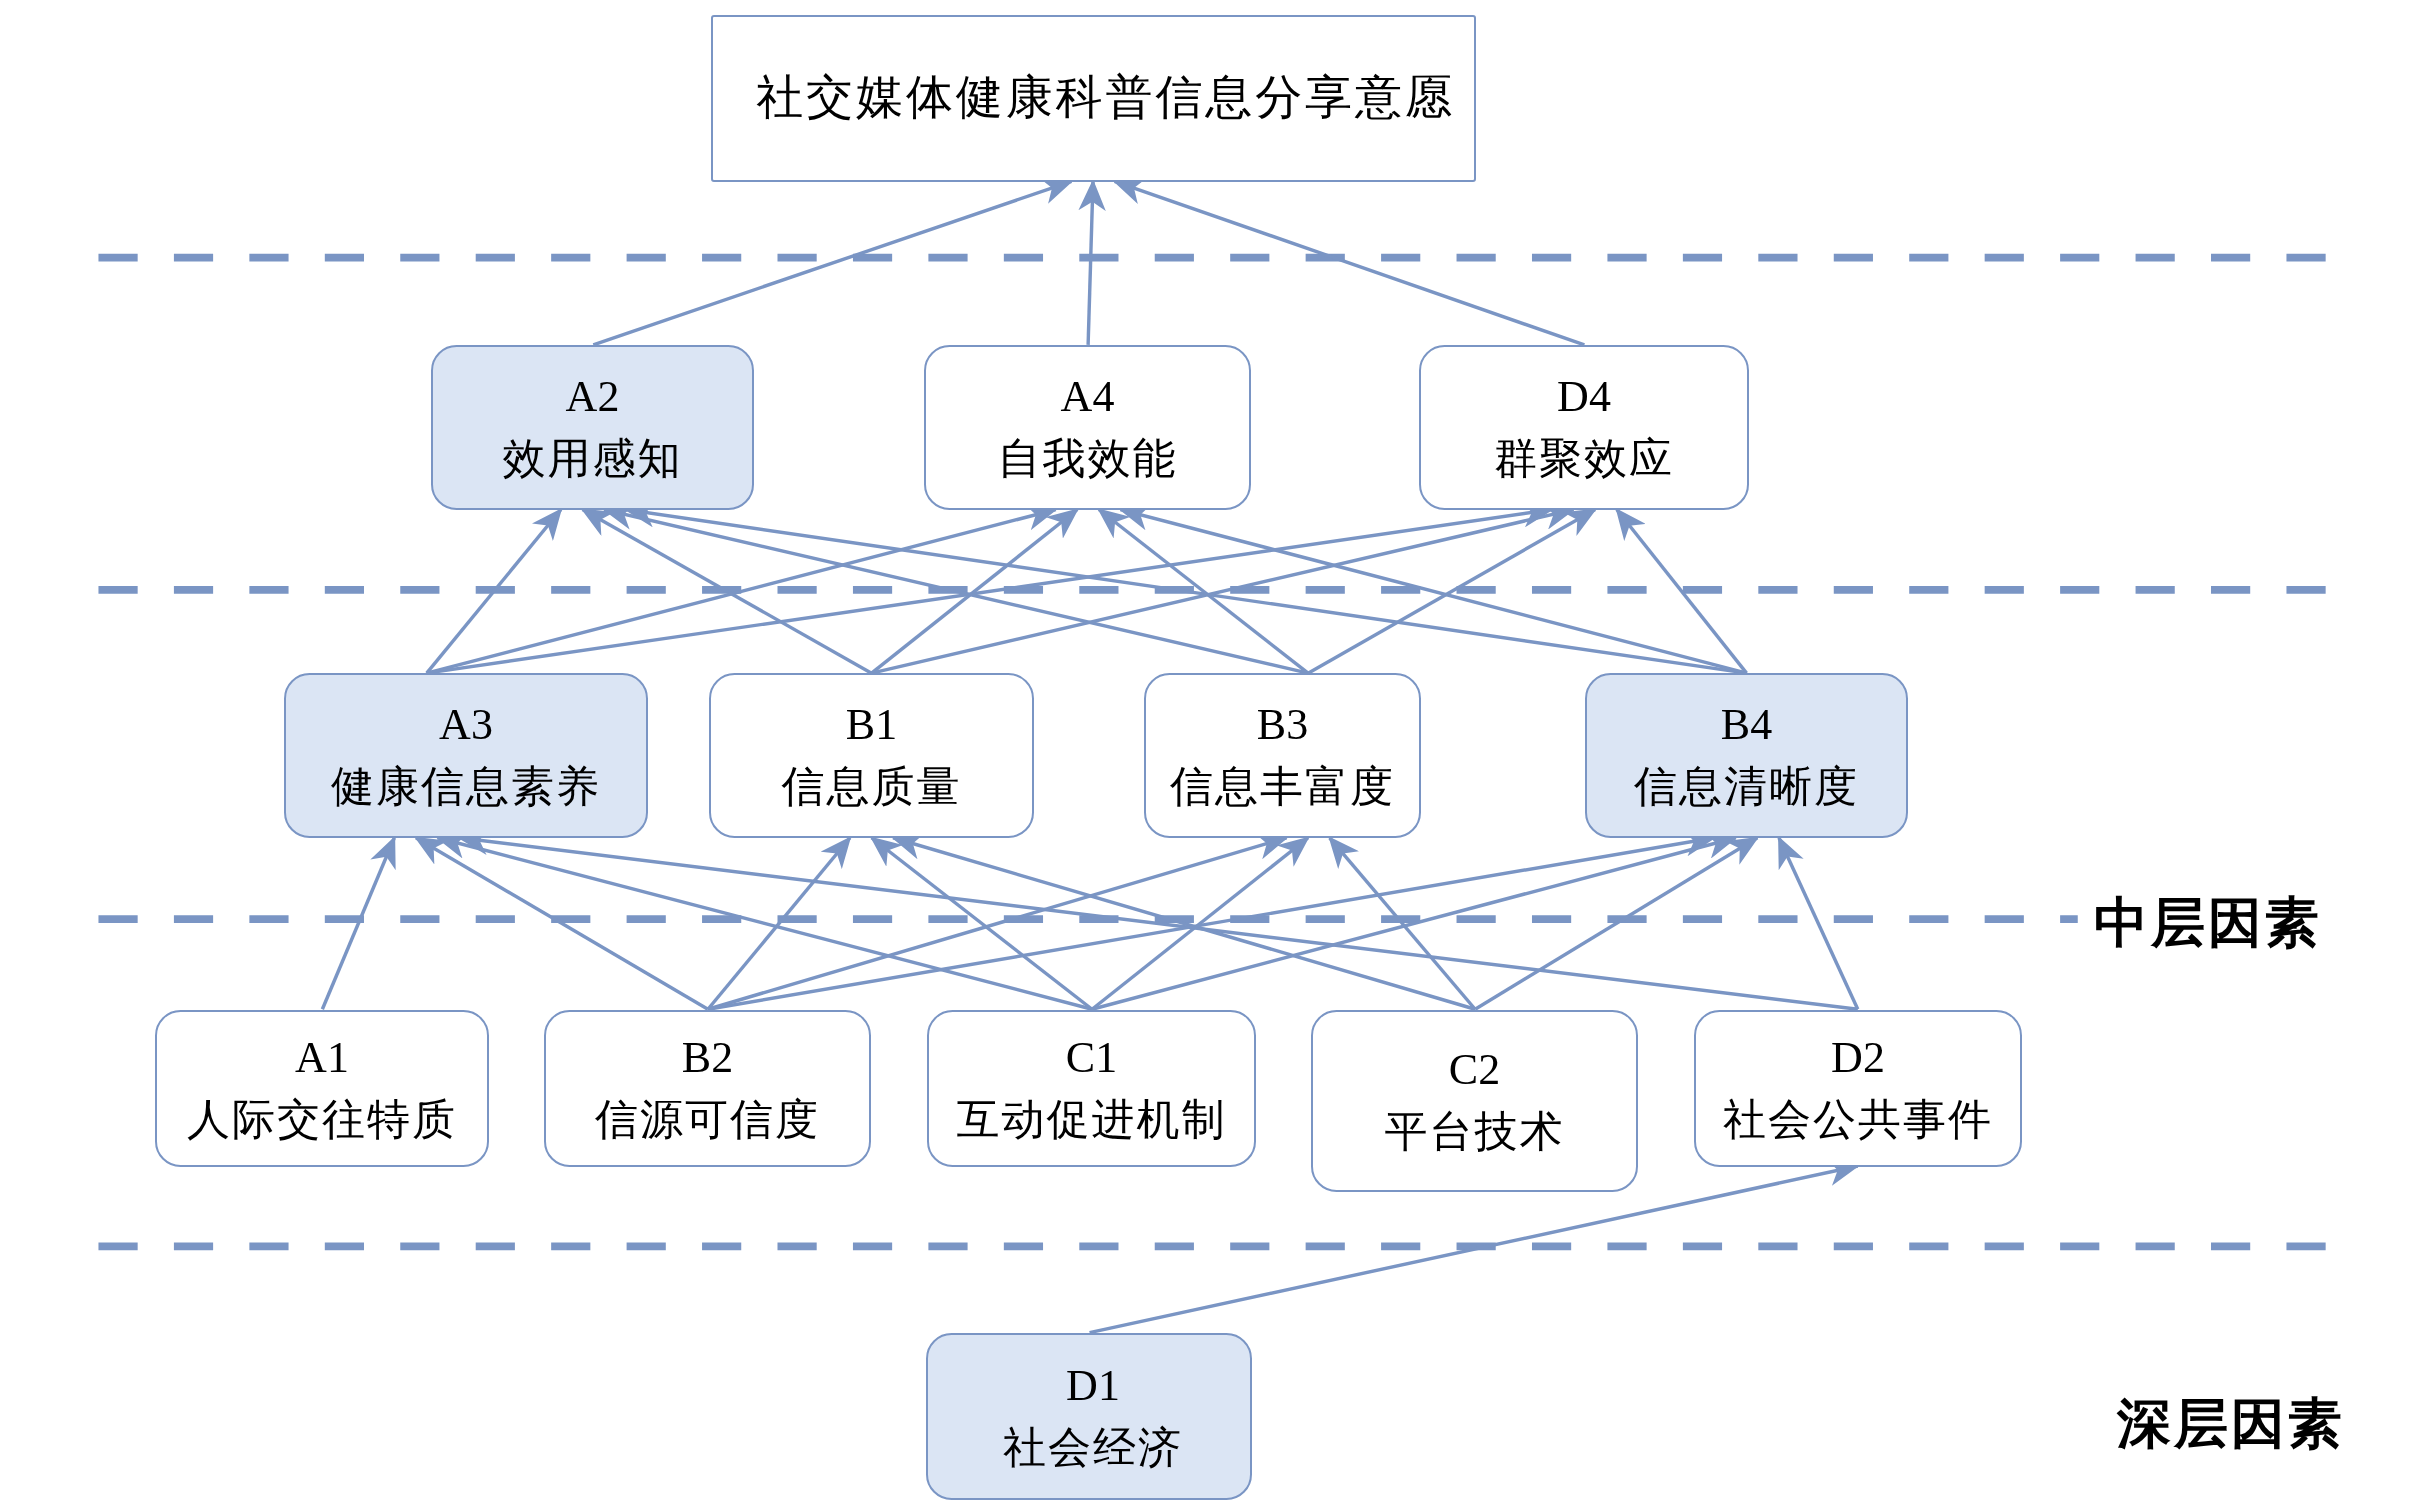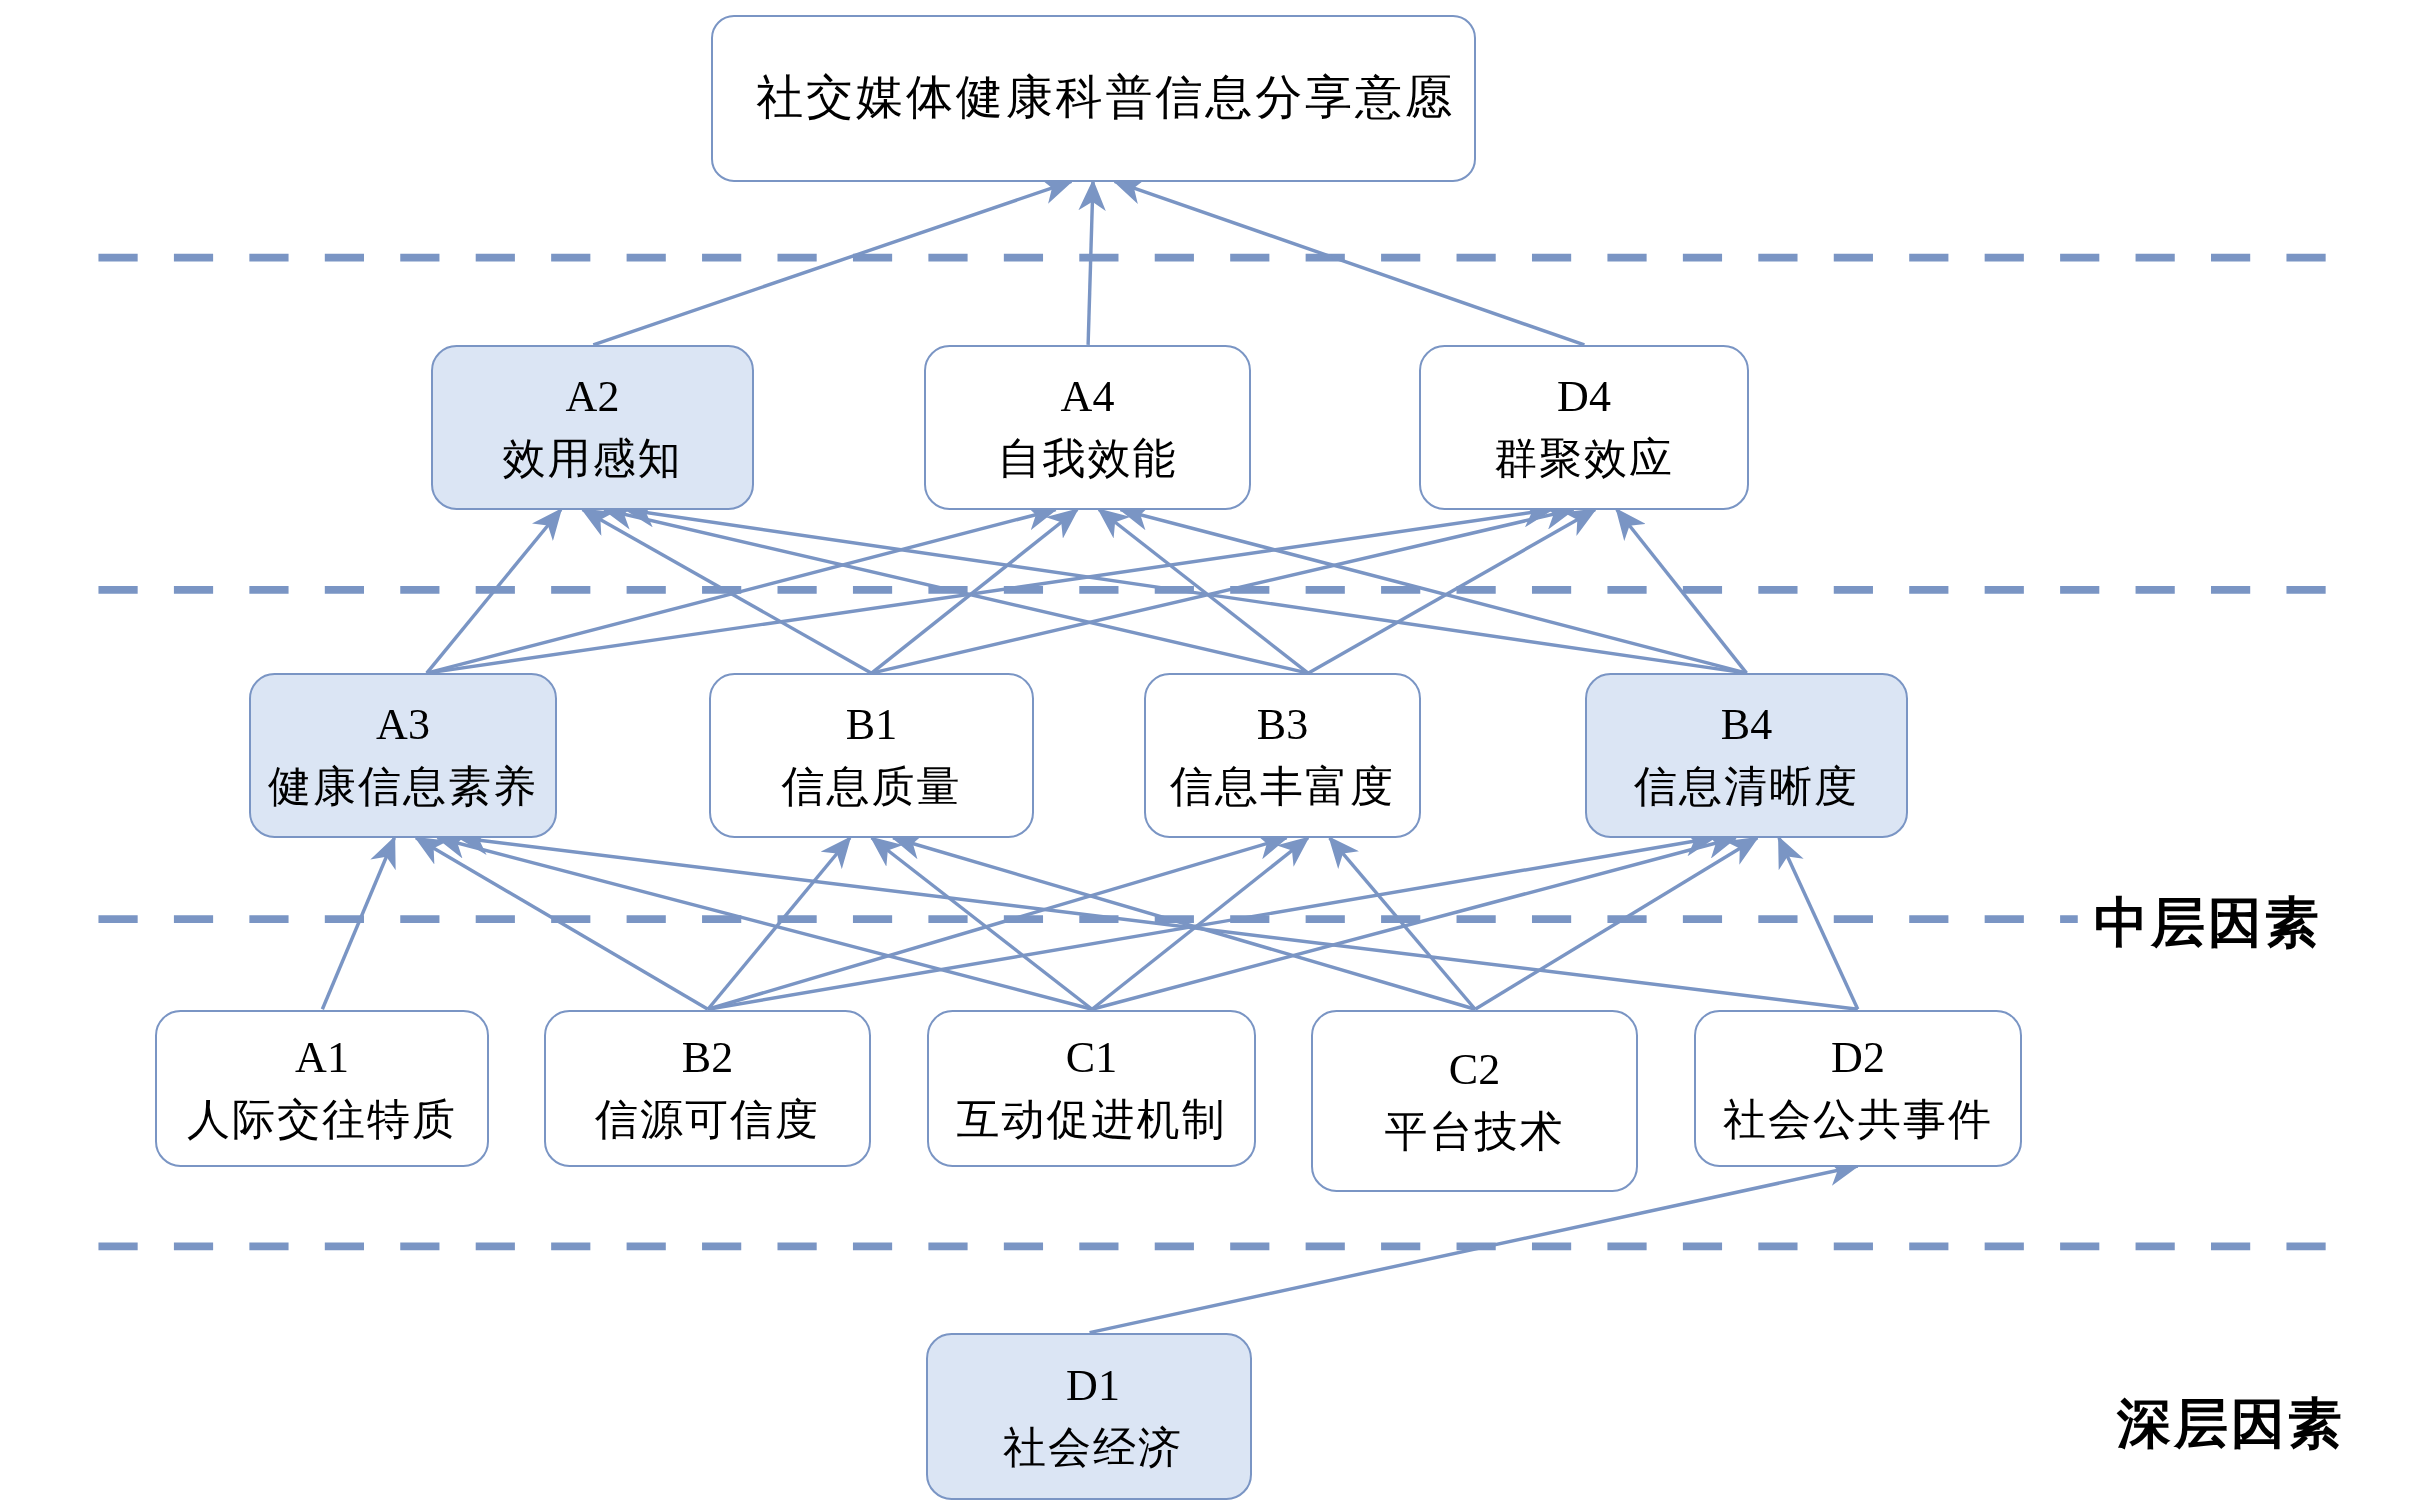--- a/index.html
+++ b/index.html
@@ -17,29 +17,29 @@
     display:flex;flex-direction:column;
     align-items:center;justify-content:center;
     gap:13.7px;
     color:#000;
     text-align:center;
     line-height:1.1;
   }
   .node.shaded{background:var(--shade,#dbe5f4);}
   .node .code{font-size:44px;}
   .node .label{font-size:43px;letter-spacing:2px;}
-  .node.top{border-radius:23px;padding-left:24px;}
+  .node.top{border-radius:3px;padding-left:24px;}
   .node.top .label{font-size:47px;letter-spacing:2.9px;}
 
   
   [data-node="TOP"]{left:711px;top:14.7px;width:765px;height:167px;}
   [data-node="A2"]{left:431px;top:345px;width:323px;height:165px;}
   [data-node="A4"]{left:924px;top:345px;width:327px;height:165px;}
   [data-node="D4"]{left:1419px;top:345px;width:330px;height:165px;}
-  [data-node="A3"]{left:249px;top:673px;width:308px;height:165px;text-align:right;}
+  [data-node="A3"]{left:284px;top:673px;width:364px;height:165px;text-align:right;}
   [data-node="B1"]{left:709px;top:673px;width:325px;height:165px;}
   [data-node="B3"]{left:1144px;top:673px;width:277px;height:165px;}
   [data-node="B4"]{left:1585px;top:673px;width:323px;height:165px;}
   [data-node="A1"]{left:155px;top:1010px;width:334px;height:157px;}
   [data-node="B2"]{left:544px;top:1010px;width:327px;height:157px;}
   [data-node="C1"]{left:927px;top:1010px;width:329px;height:157px;text-align:right;}
   [data-node="C2"]{left:1311px;top:1010px;width:327px;height:182px;}
   [data-node="D2"]{left:1694px;top:1010px;width:328px;height:157px;}
   [data-node="D1"]{left:926px;top:1333px;width:326px;height:167px;padding-left:8px;}
 

